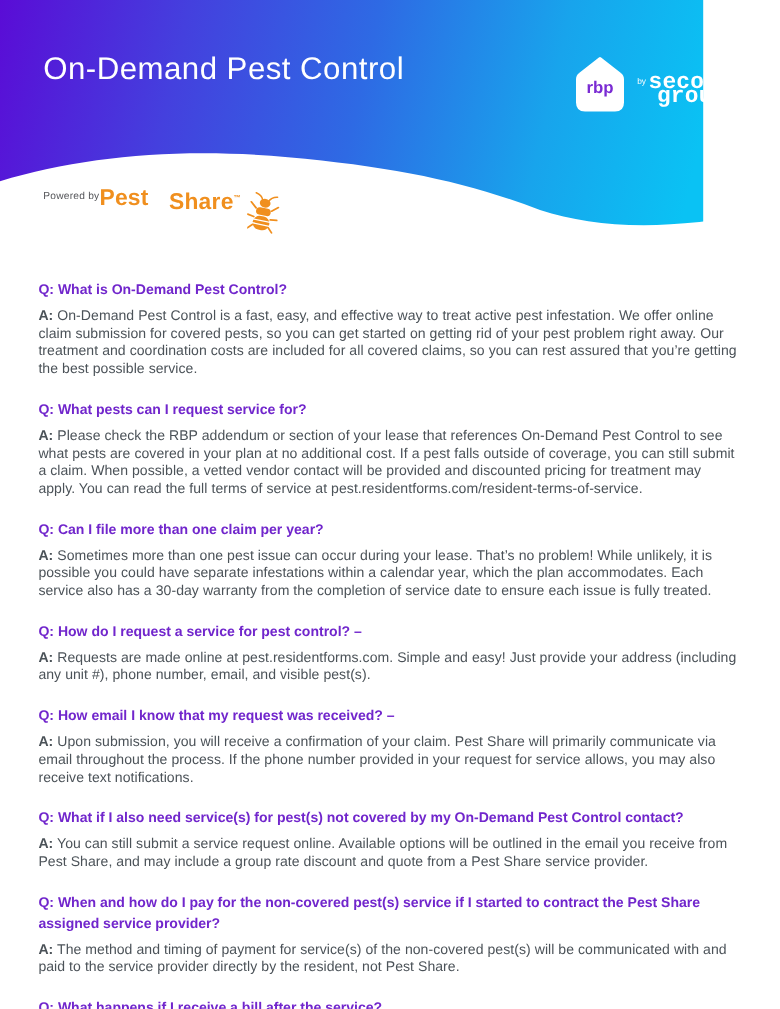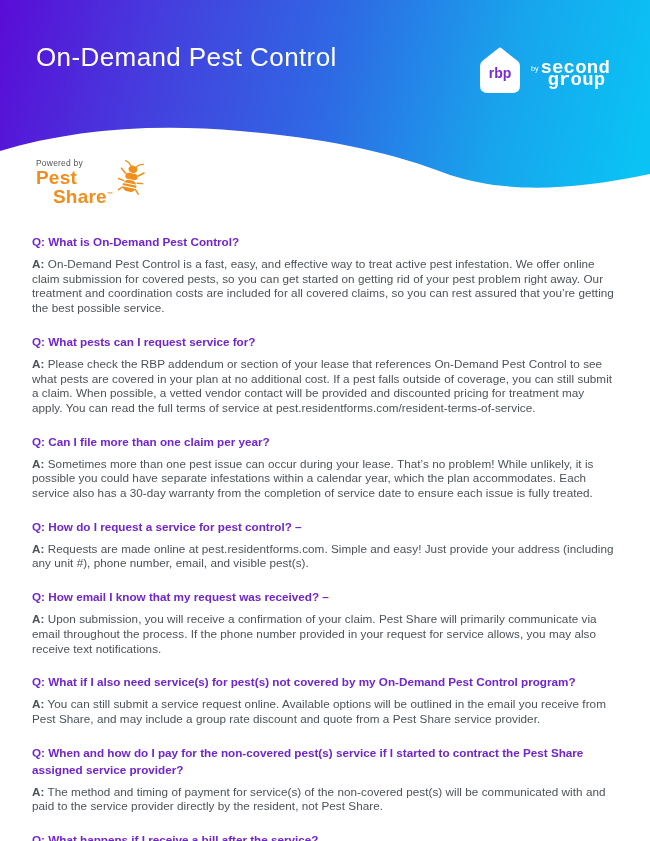--- a/index.html
+++ b/index.html
@@ -18,36 +18,36 @@
   .page{
     position:relative;
     width:650px;height:841px;
     margin:0 auto;
     background:#ffffff;
     overflow:hidden;
   }
   
   .hero{
     position:relative;
-    width:650px;height:220px;
+    width:586px;height:220px;
     background:linear-gradient(103deg,var(--purple-deep) 0%,#4440de 25%,var(--blue-mid) 50%,#18a4ec 75%,var(--cyan) 96%);
   }
   .hero .wave{position:absolute;left:0;top:0;width:650px;height:220px;display:block;}
   .hero-titles{position:absolute;left:36px;top:40px;color:#ffffff;}
   .hero-title-1{font-size:26px;font-weight:400;letter-spacing:0.4px;line-height:34px;}
   .hero-title-2{font-size:26px;font-weight:700;letter-spacing:0.4px;line-height:34px;}
   
   .brand{position:absolute;left:476px;top:44px;display:flex;align-items:center;}
   .sn-logo{display:flex;margin-left:7px;margin-top:6px;}
   .sn-by{font-size:7px;color:#ffffff;margin-top:3px;margin-right:2px;font-weight:400;}
   .sn-names{color:#ffffff;font-weight:700;font-size:19px;line-height:12.5px;letter-spacing:0.2px;font-family:Liberation Mono, monospace;}
   .sn-nature{margin-left:7px;}
   
   .powered{position:absolute;left:36px;top:158px;display:flex;align-items:flex-start;}
-  .powered-col{display:flex;flex-direction:column;}
+  .powered-col{display:flex;flex-direction:row;}
   .powered-label{font-size:8.5px;color:var(--powered-gray);margin-bottom:2px;letter-spacing:0.2px;}
   .ps-line{font-size:19px;font-weight:700;color:var(--orange);line-height:16px;letter-spacing:0.2px;}
   .ps-line2{margin-left:17px;}
   .ps-tm{font-size:6px;vertical-align:super;font-weight:700;}
   .bug{margin-left:5px;margin-top:2px;}
   
   .faq-list{padding:13px 33px 0 32px;}
   .faq-q{
     color:var(--q-purple);
     font-size:11.7px;font-weight:700;
@@ -138,21 +138,21 @@
       <div class="faq-q">Q: How do I request a service for pest control? –</div>
       <div class="faq-a"><span class="a-prefix">A:</span><span> Requests are made online at pest.residentforms.com. Simple and easy! Just provide your address (including any unit #), phone number, email, and visible pest(s).</span></div>
     </div>
 
     <div class="faq-item">
       <div class="faq-q">Q: How email I know that my request was received? –</div>
       <div class="faq-a"><span class="a-prefix">A:</span><span> Upon submission, you will receive a confirmation of your claim. Pest Share will primarily communicate via email throughout the process. If the phone number provided in your request for service allows, you may also receive text notifications.</span></div>
     </div>
 
     <div class="faq-item">
-      <div class="faq-q">Q: What if I also need service(s) for pest(s) not covered by my On-Demand Pest Control program?</div>
+      <div class="faq-q">Q: What if I also need service(s) for pest(s) not covered by my On-Demand Pest Control contact?</div>
       <div class="faq-a"><span class="a-prefix">A:</span><span> You can still submit a service request online. Available options will be outlined in the email you receive from Pest Share, and may include a group rate discount and quote from a Pest Share service provider.</span></div>
     </div>
 
     <div class="faq-item">
       <div class="faq-q">Q: When and how do I pay for the non-covered pest(s) service if I started to contract the Pest Share assigned service provider?</div>
       <div class="faq-a"><span class="a-prefix">A:</span><span> The method and timing of payment for service(s) of the non-covered pest(s) will be communicated with and paid to the service provider directly by the resident, not Pest Share.</span></div>
     </div>
 
     <div class="faq-item">
       <div class="faq-q">Q: What happens if I receive a bill after the service?</div>

